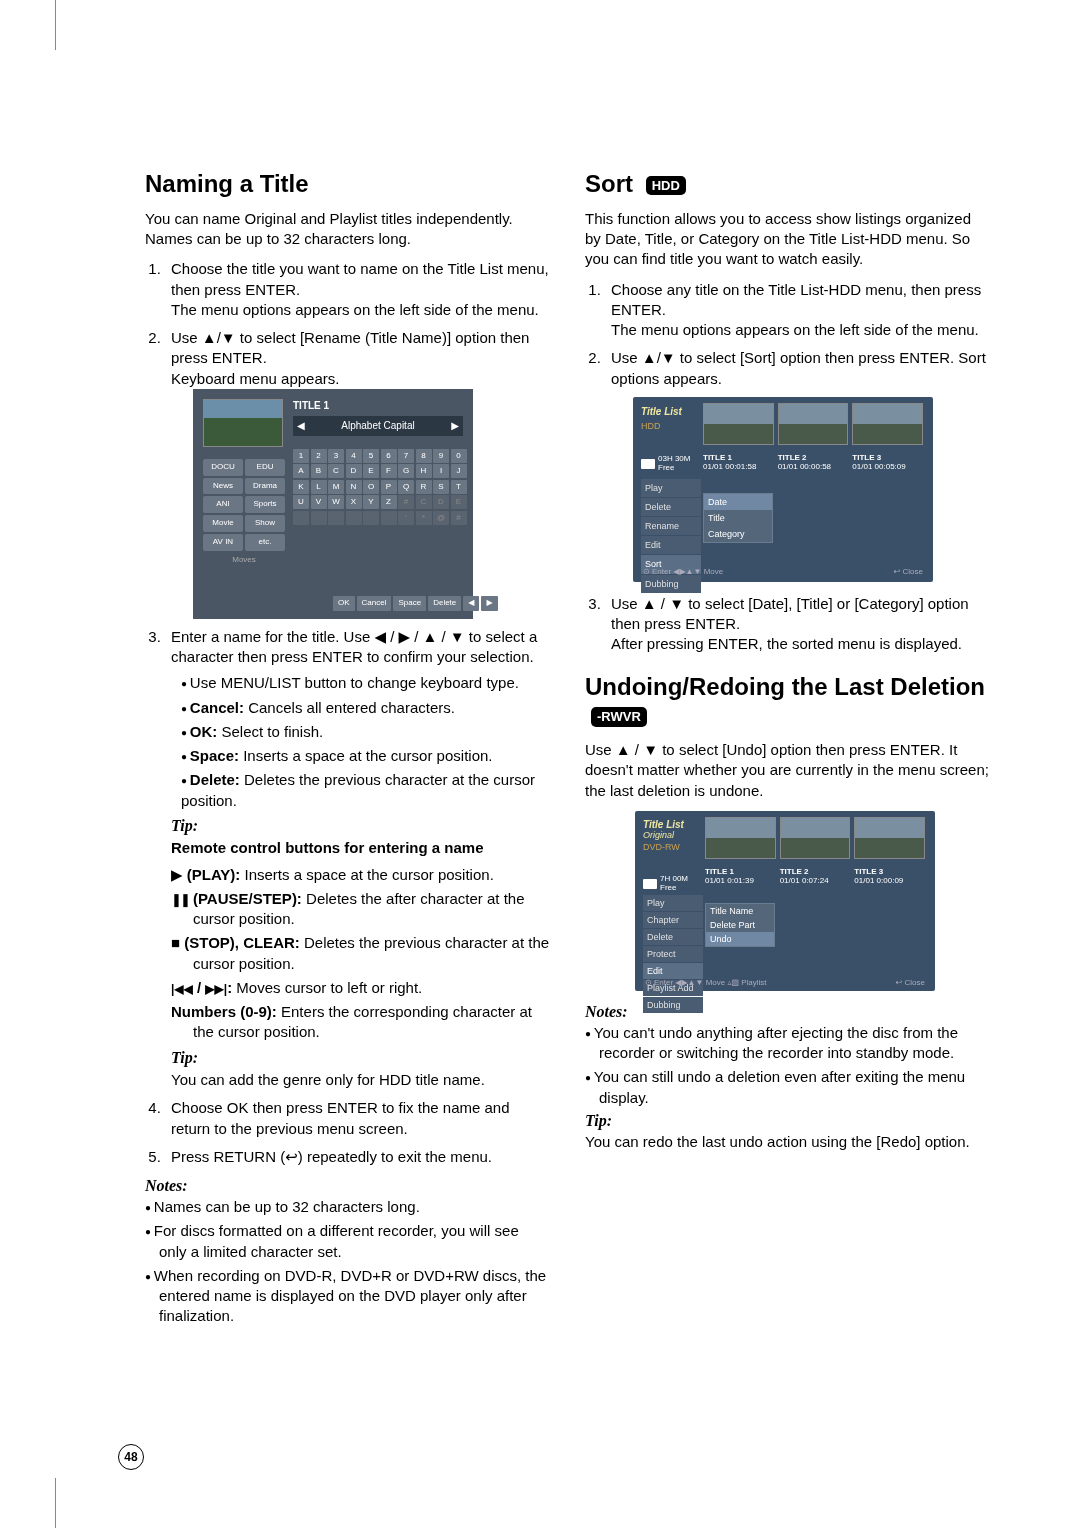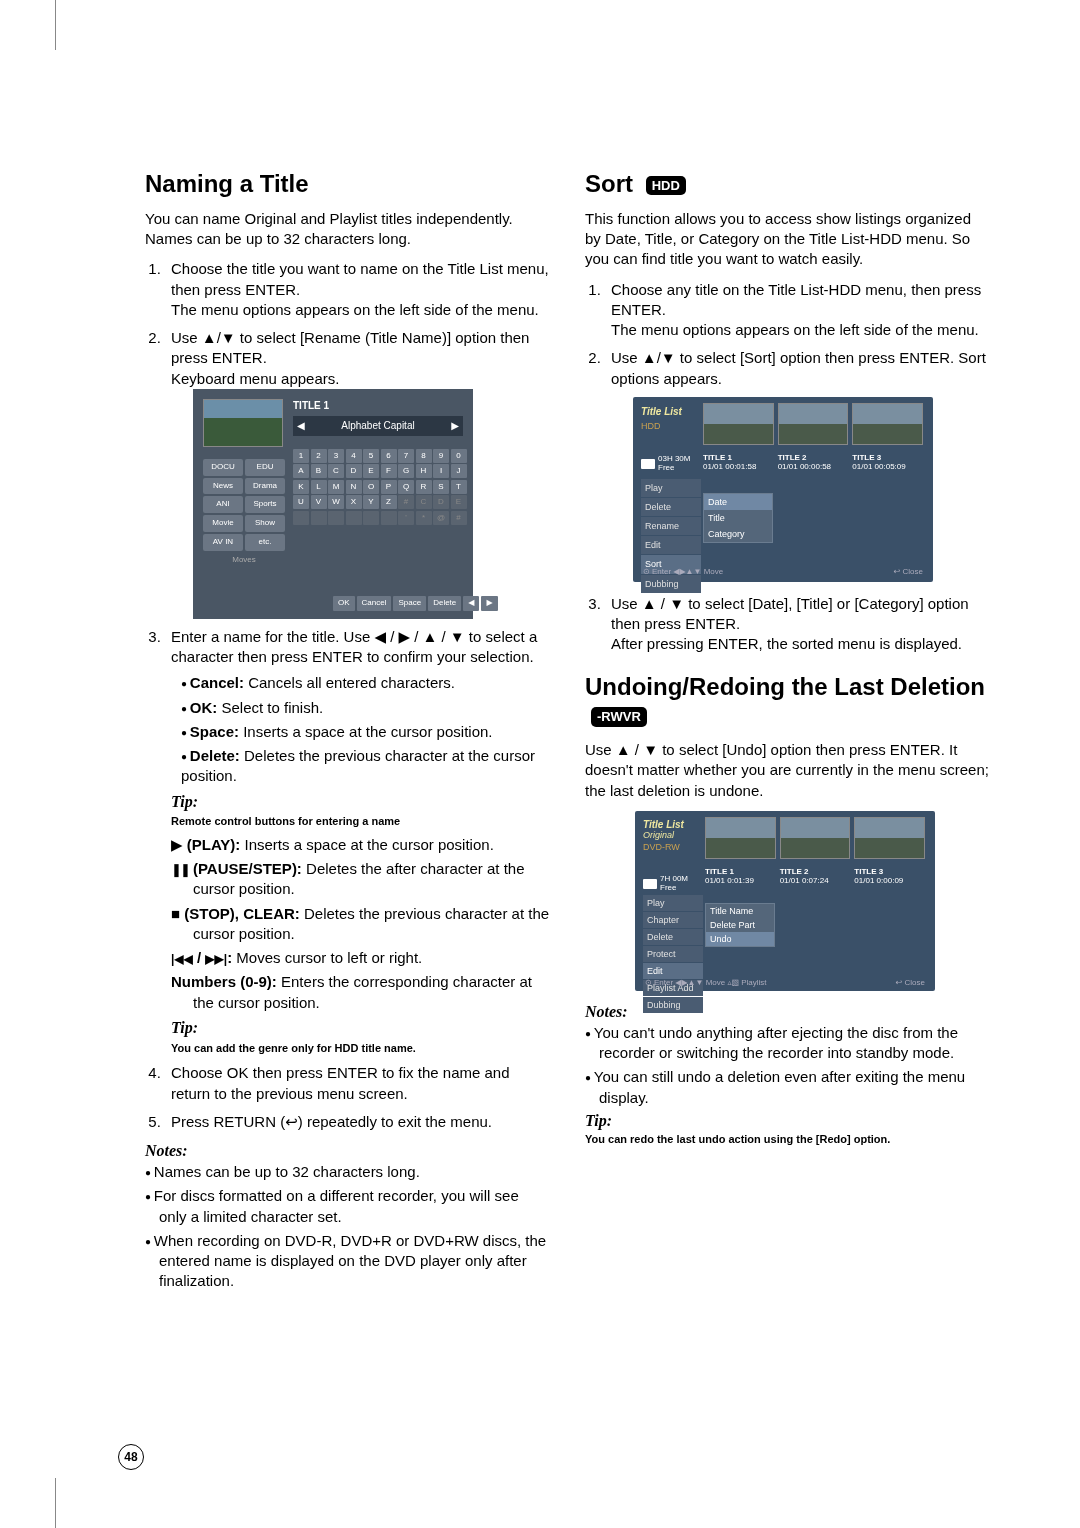--- a/index.html
+++ b/index.html
@@ -81,24 +81,23 @@
     }
     .notes-heading {
       font-family: Georgia, 'Times New Roman', serif;
       font-style: italic;
       font-weight: bold;
       font-size: 16px;
       margin-top: 10px;
       margin-bottom: 2px;
     }
     .tip-body {
-      font-size: 11px;
+      font-size: 15px;
       line-height: 1.35;
       margin-bottom: 6px;
-      font-weight: bold;
     }
     .remote-list {
       list-style: none;
       padding-left: 0;
     }
     .remote-list li {
       font-size: 15px;
       line-height: 1.35;
       margin-bottom: 4px;
       padding-left: 22px;
@@ -478,20 +477,21 @@
             <div class="kb-btn">Space</div>
             <div class="kb-btn">Delete</div>
             <div class="kb-btn">◀</div>
             <div class="kb-btn">▶</div>
           </div>
         </div>
       </li>
       <li>
         <span>Enter a name for the title. Use ◀ / ▶ / ▲ / ▼ to select a character then press ENTER to confirm your selection.</span>
         <ul class="sub">
+          <li><span>Use MENU/LIST button to change keyboard type.</span></li>
           <li><b>Cancel:</b><span> Cancels all entered characters.</span></li>
           <li><b>OK:</b><span> Select to finish.</span></li>
           <li><b>Space:</b><span> Inserts a space at the cursor position.</span></li>
           <li><b>Delete:</b><span> Deletes the previous character at the cursor position.</span></li>
         </ul>
 
         <div class="tip-heading">Tip:</div>
         <div class="tip-body"><b>Remote control buttons for entering a name</b></div>
         <ul class="remote-list">
           <li><span class="icon-play"></span> <b>(PLAY):</b><span> Inserts a space at the cursor position.</span></li>

